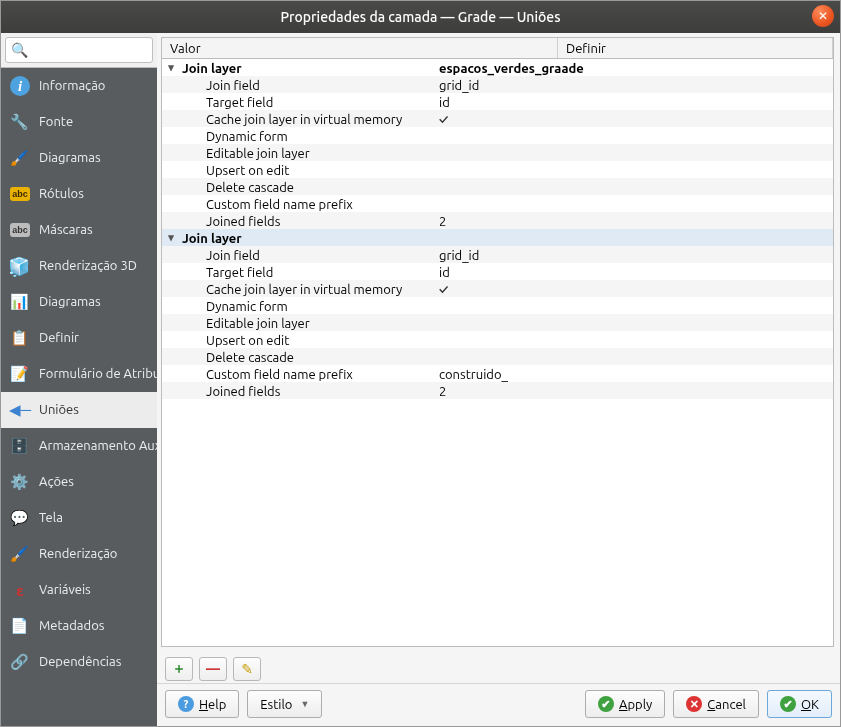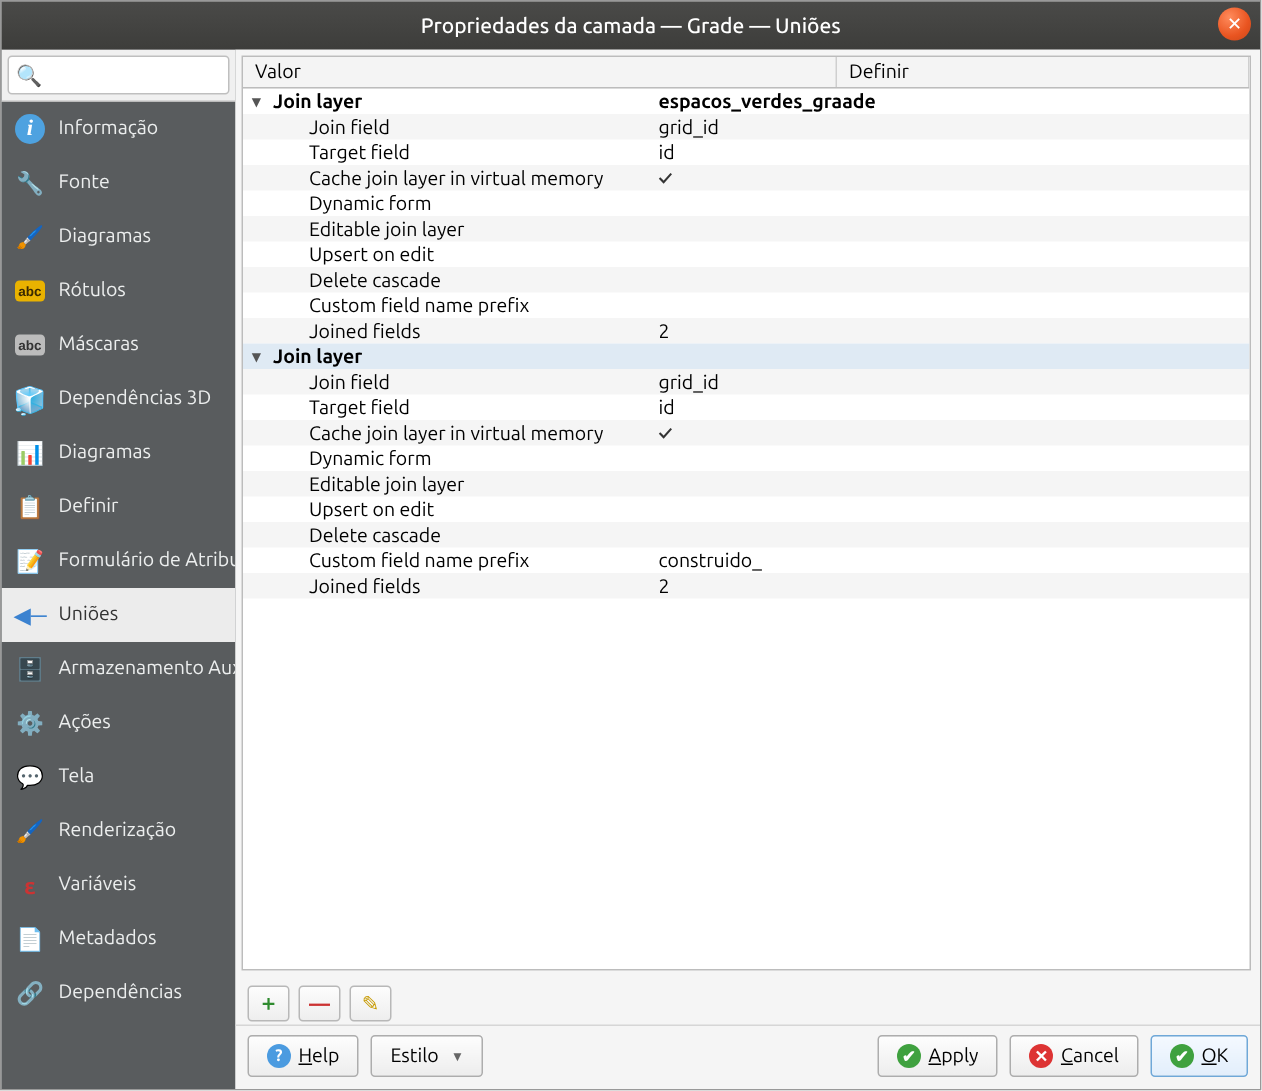--- a/index.html
+++ b/index.html
@@ -136,21 +136,21 @@
           <div class="side-item">
             <span class="side-icon">
               <span class="ico-abc grey">abc</span>
             </span>
             <span class="txt">Máscaras</span>
           </div>
           <div class="side-item">
             <span class="side-icon">
               <span class="ico-cube">🧊</span>
             </span>
-            <span class="txt">Dependências 3D</span>
+            <span class="txt">Renderização 3D</span>
           </div>
           <div class="side-item">
             <span class="side-icon">
               <span>📊</span>
             </span>
             <span class="txt">Diagramas</span>
           </div>
           <div class="side-item">
             <span class="side-icon">
               <span>📋</span>

